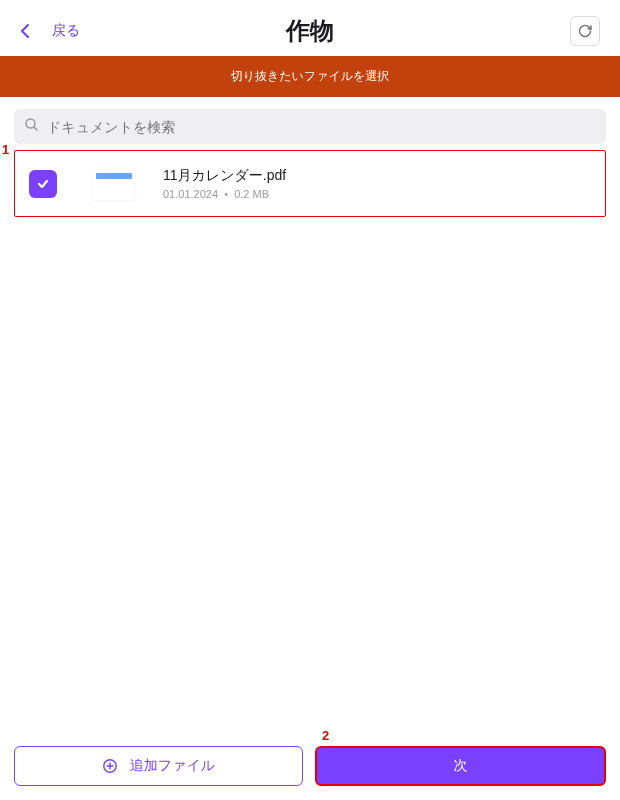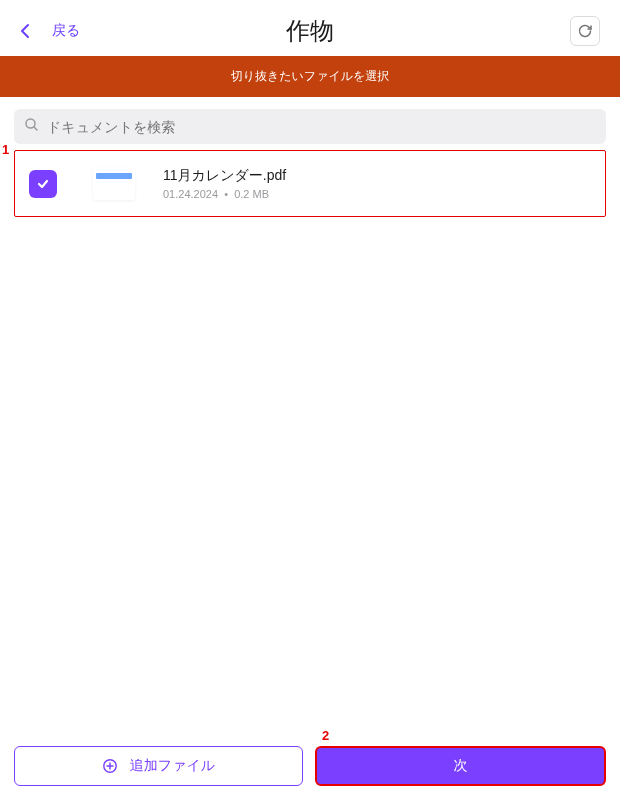--- a/index.html
+++ b/index.html
@@ -28,21 +28,21 @@
       align-items: center;
       gap: 22px;
       color: #6b3fff;
       font-size: 14px;
     }
     .back-chevron svg {
       display: block;
     }
     .title {
       font-size: 24px;
-      font-weight: 400;
+      font-weight: 700;
       color: #1c1c1e;
       position: absolute;
       left: 50%;
       transform: translateX(-50%);
     }
     .refresh-btn {
       width: 30px;
       height: 30px;
       border: 1.5px solid #dcdcdc;
       border-radius: 6px;
@@ -248,21 +248,21 @@
             <path d="M3 7l3 3 5-6" stroke="#fff" stroke-width="2.2" stroke-linecap="round" stroke-linejoin="round"></path>
           </svg>
         </span>
       </div>
       <div class="thumb">
         <div class="thumb-bar"></div>
       </div>
       <div class="file-info">
         <div class="file-name">11月カレンダー.pdf</div>
         <div class="file-meta">
-          <span>01.24.2024</span> &nbsp;•&nbsp; <span>0.2 MB</span>
+          <span>01.01.2024</span> &nbsp;•&nbsp; <span>0.2 MB</span>
         </div>
       </div>
     </div>
   </div>
 </div>
 
 <div class="bottom-bar">
   <div class="annot-label-2">2</div>
   <div class="btn-row">
     <div class="btn btn-outline">

